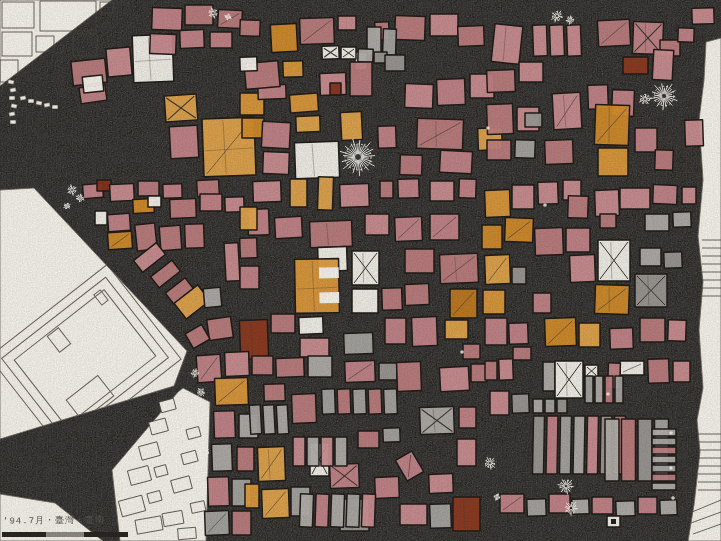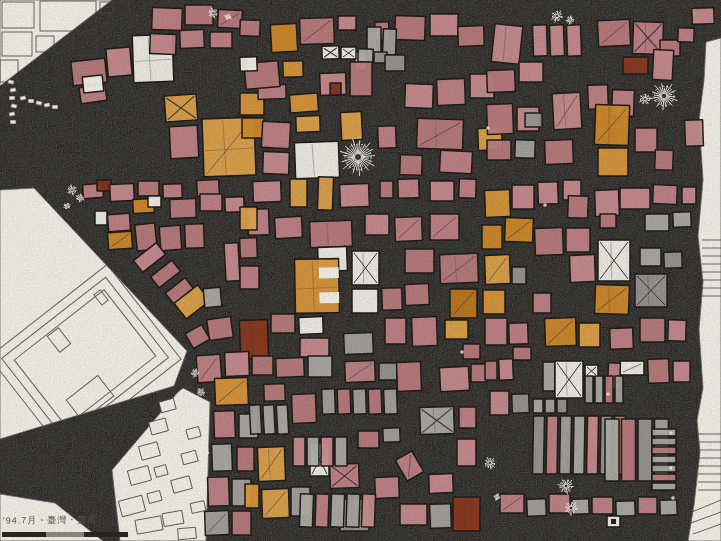--- a/index.html
+++ b/index.html
@@ -1,17 +1,17 @@
 <!DOCTYPE html>
 <html><head>
 <meta charset="utf-8">
 <style>
   html,body{margin:0;padding:0;background:#2e2b28;}
   .stage{position:relative;width:721px;height:541px;overflow:hidden;background:#f0abfc;
-         font-family:Liberation Sans, sans-serif;}
+         font-family:Liberation Mono, monospace;}
   .stage svg{position:absolute;left:0;top:0;}
   .caption{position:absolute;left:3px;top:514px;font-size:9px;letter-spacing:1px;
            color:#55504a;transform:rotate(-0.6deg);white-space:nowrap;}
 </style>
 </head>
 <body>
 
 <div class="stage">
   <svg id="map-svg" width="721" height="541" viewBox="0 0 721 541">
       <defs>

